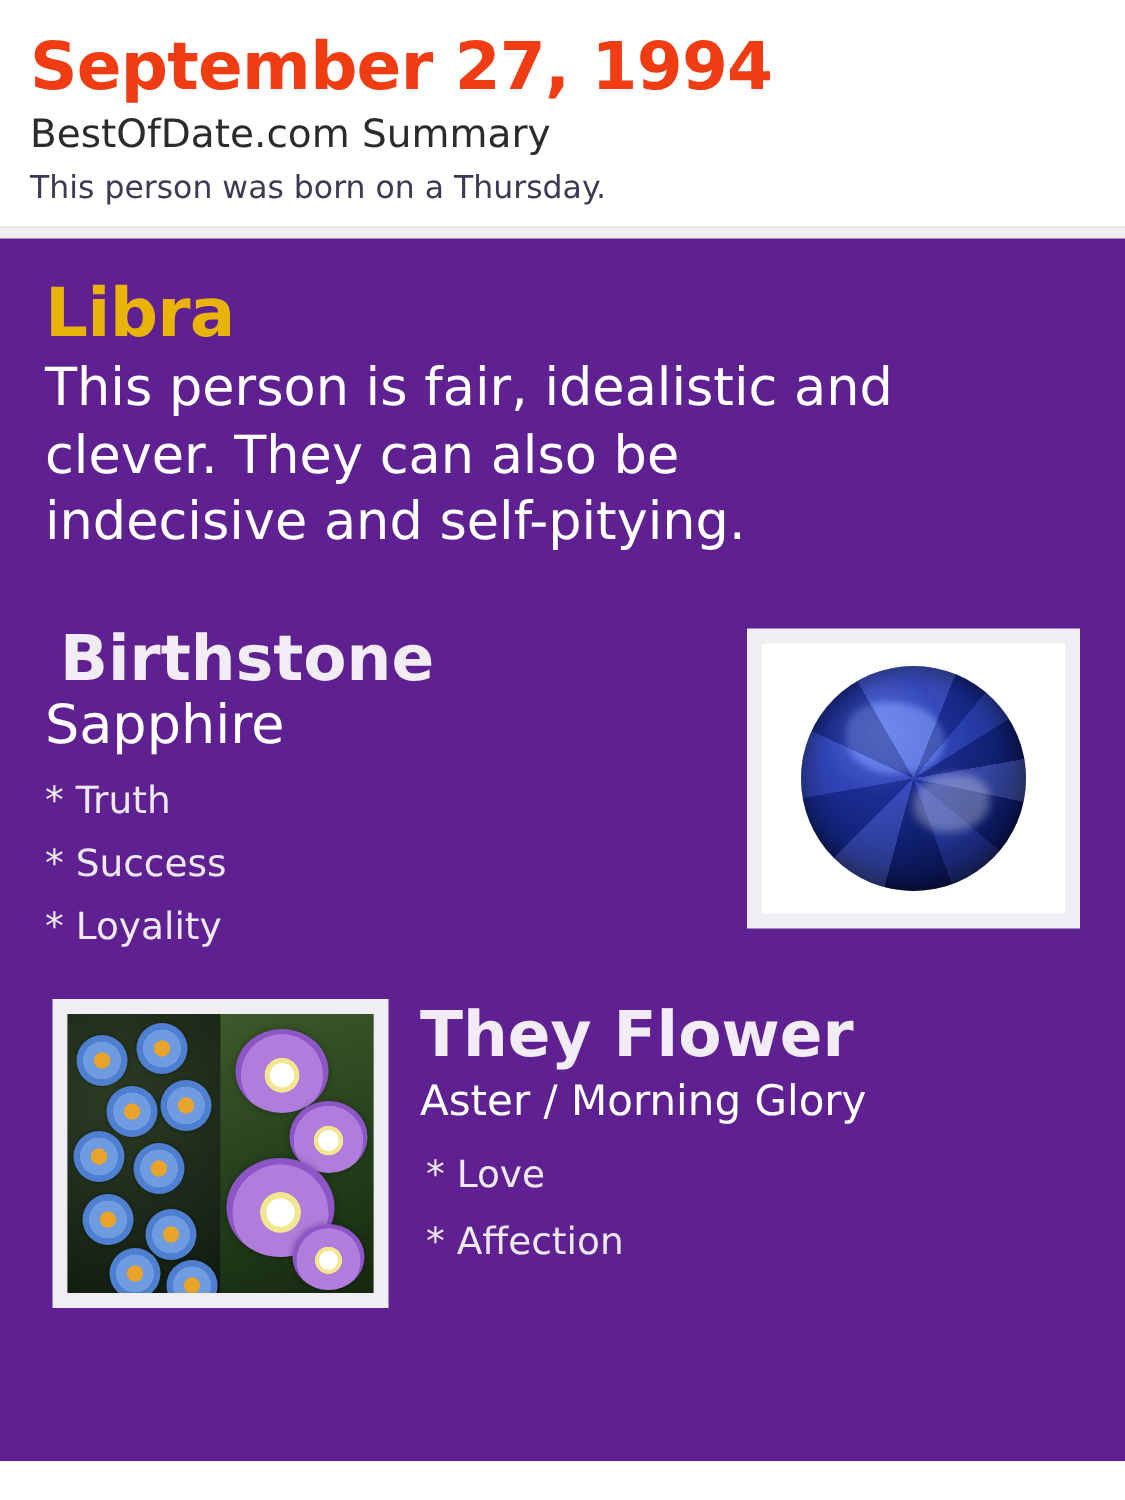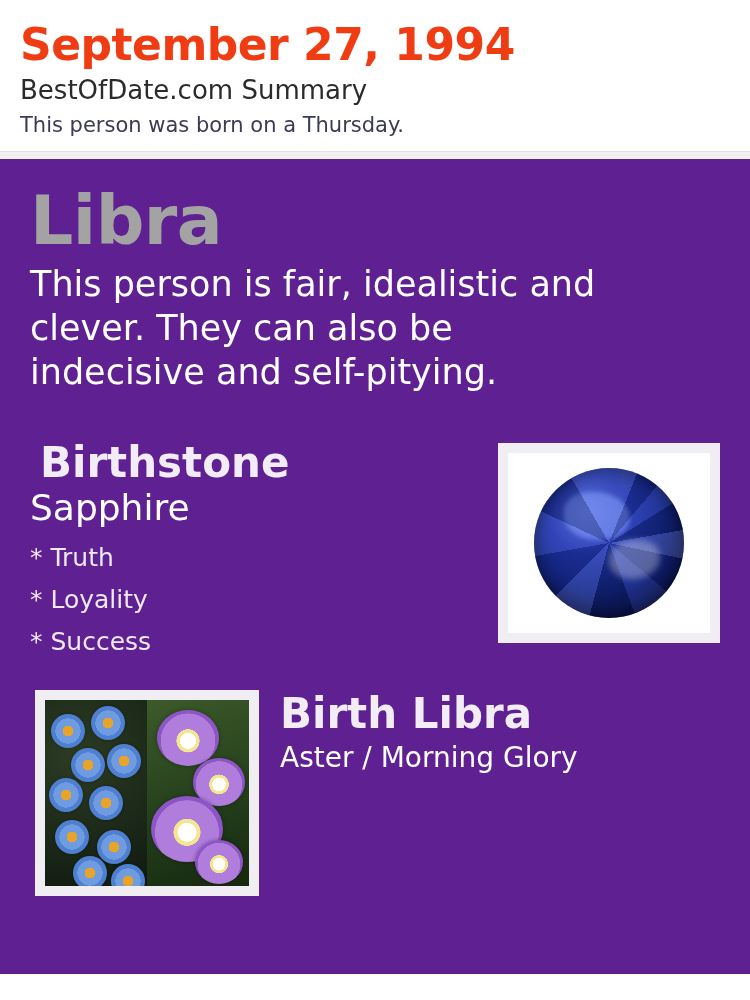--- a/index.html
+++ b/index.html
@@ -50,22 +50,22 @@
 
   
   .panel {
     background: #5f2091;
     padding: 26px 30px 0 30px;
     height: 815px;
     position: relative;
   }
 
   .sign-name {
-    color: #a3a3a3;
-    font-size: 68px;
+    color: #eab308;
+    font-size: 45px;
     font-weight: bold;
     line-height: 1.05;
     letter-spacing: -0.5px;
   }
   .sign-desc {
     color: #ffffff;
     font-size: 35px;
     line-height: 1.27;
     margin-top: 5px;
     max-width: 580px;
@@ -258,22 +258,22 @@
     <div>
       <div class="sign-name">Libra</div>
       <div class="sign-desc">This person is fair, idealistic and clever. They can also be indecisive and self-pitying.</div>
     </div>
 
     <div class="stone-block">
       <div class="stone-title">Birthstone</div>
       <div class="stone-name">Sapphire</div>
       <div class="bullets">
         <div class="bullet">* Truth</div>
+        <div class="bullet">* Success</div>
         <div class="bullet">* Loyality</div>
-        <div class="bullet">* Success</div>
       </div>
 
       <div class="stone-photo">
         <div class="stone-photo-inner">
           <div class="gem">
             <div class="gem-facets"></div>
           </div>
         </div>
       </div>
     </div>
@@ -296,19 +296,23 @@
           <div class="glory-half">
             <div class="glory" style="left:10px; top:10px;  width:62px; height:56px;"></div>
             <div class="glory" style="left:46px; top:58px;  width:52px; height:48px;"></div>
             <div class="glory" style="left:4px;  top:96px;  width:72px; height:66px;"></div>
             <div class="glory" style="left:48px; top:140px; width:48px; height:44px;"></div>
           </div>
         </div>
       </div>
 
       <div class="flower-text">
-        <div class="flower-title">Birth Libra</div>
+        <div class="flower-title">They Flower</div>
         <div class="flower-name">Aster / Morning Glory</div>
+        <div class="flower-bullets">
+          <div class="bullet">* Love</div>
+          <div class="bullet">* Affection</div>
+        </div>
       </div>
     </div>
 
   </div>
 </div>
 
 </body></html>

